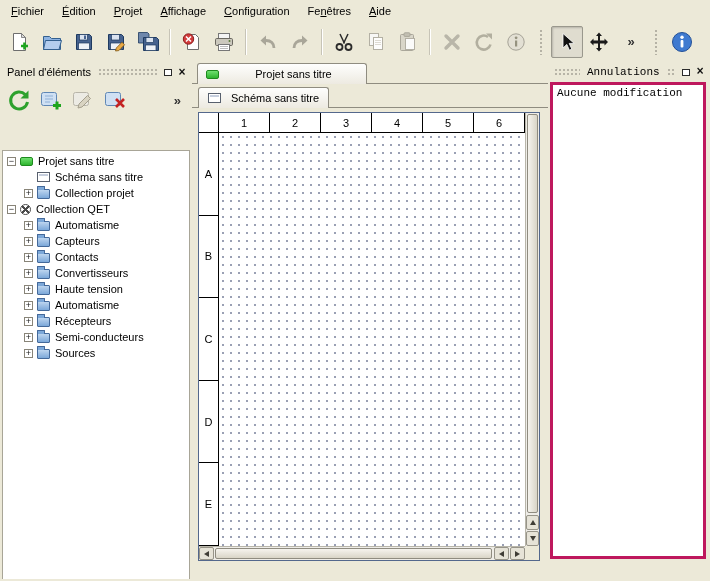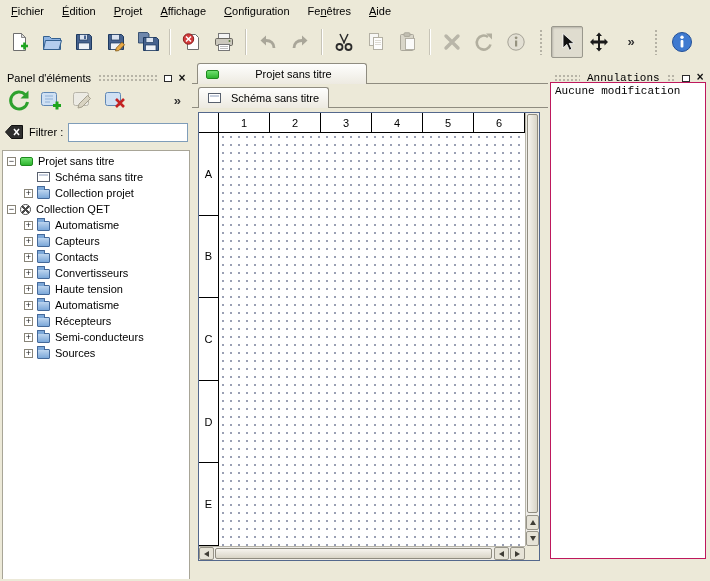--- a/index.html
+++ b/index.html
@@ -19,21 +19,21 @@
 .tgrip{width:5px;height:26px;margin:0 7px;background-image:radial-gradient(#b5b2a5 1px,transparent 1.2px);background-size:4px 4px;flex:none;}
 .chev{font-size:13px;color:#333;padding:0 3px;font-weight:bold;}
 
 
 .workspace{position:absolute;left:0;top:62px;right:0;bottom:0;}
 .dock-left{position:absolute;left:0;top:0;width:192px;bottom:0;}
 .central{position:absolute;left:192px;top:0;width:356px;bottom:0;}
 .dock-right{position:absolute;left:548px;top:0;right:0;bottom:0;font-family:Liberation Mono, monospace;}
 
 
-.dock-title{display:flex;align-items:center;height:16px;margin:8px 3px 0;}
+.dock-title{display:flex;align-items:center;height:16px;margin:2px 3px 0;}
 .dock-title-text{padding:0 4px;white-space:nowrap;}
 .grip{flex:1;height:8px;background-image:radial-gradient(#b7b4a7 1px,transparent 1.2px);background-size:4px 4px;margin:0 3px;}
 .grip.lead{flex:0 0 26px;}
 .dock-btn{width:14px;height:13px;display:flex;align-items:center;justify-content:center;flex:none;}
 .float-glyph{width:8px;height:7px;border:1px solid #2b2b2b;background:#fff;display:block;}
 .close-glyph{font-size:12px;line-height:10px;color:#111;font-weight:bold;}
 
 
 .panel-toolbar{position:absolute;top:20px;left:2px;right:2px;height:36px;display:flex;align-items:center;gap:2px;padding:0 2px;}
 .ptb{width:30px;height:30px;display:flex;align-items:center;justify-content:center;flex:none;}
@@ -88,21 +88,21 @@
 .hbtn.right1{right:16px;}
 .hbtn.right2{right:0;}
 .hslider{position:absolute;top:1px;bottom:1px;left:16px;right:33px;background:linear-gradient(#f6f4ee,#d9d5c7);border:1px solid #8f8c80;border-radius:2px;}
 .sb-corner{position:absolute;right:0;bottom:0;width:14px;height:14px;background:#ece9d8;}
 .t-up{width:0;height:0;border-left:3px solid transparent;border-right:3px solid transparent;border-bottom:5px solid #3f3d36;}
 .t-down{width:0;height:0;border-left:3px solid transparent;border-right:3px solid transparent;border-top:5px solid #3f3d36;}
 .t-left{width:0;height:0;border-top:3px solid transparent;border-bottom:3px solid transparent;border-right:5px solid #3f3d36;}
 .t-right{width:0;height:0;border-top:3px solid transparent;border-bottom:3px solid transparent;border-left:5px solid #3f3d36;}
 
 
-.undo-list{position:absolute;left:2px;top:20px;right:4px;bottom:22px;background:#fff;border:1px solid #be185d;padding:2px 4px;overflow:hidden;}
+.undo-list{position:absolute;left:2px;top:20px;right:4px;bottom:22px;background:#fff;border:3px solid #be185d;padding:2px 4px;overflow:hidden;}
 </style>
 </head>
 <body>
 
 <div id="app">
 
   <div class="menubar">
       <div class="menu-item"><u>F</u>ichier</div>
       <div class="menu-item"><u>É</u>dition</div>
       <div class="menu-item"><u>P</u>rojet</div>
@@ -279,30 +279,20 @@
         </div>
         <div class="ptb">
           <svg width="24" height="24" viewBox="0 0 24 24">
             <rect x="2.5" y="4.5" width="15" height="13" rx="2" fill="#cfe0f3" stroke="#5f87b5"></rect>
             <path d="M13 11l8 8M21 11l-8 8" stroke="#c32222" stroke-width="2.6"></path>
           </svg>
         </div>
         <div class="chev panel-overflow">»</div>
       </div>
 
-      <div class="filter-row">
-        <span style="display:flex;">
-          <svg width="20" height="16" viewBox="0 0 20 16">
-            <path d="M7.5 1.5h11v13h-11L1.5 8z" fill="#2e2e2e" stroke="#111"></path>
-            <path d="M10 5l5 6M15 5l-5 6" stroke="#fff" stroke-width="1.5"></path>
-          </svg>
-        </span>
-        <span class="filter-label">Filtrer :</span>
-        <input class="filter-input" value="" style="">
-      </div>
 
       <div class="tree" id="tree">
           <div class="tree-row depth0">
             <span class="expander minus">−</span>
             <span class="ticn ticn-project"></span>
             <span class="tree-label">Projet sans titre</span>
           </div>
           <div class="tree-row depth1">
             <span class="expander none"></span>
             <span class="ticn ticn-schema"></span>

